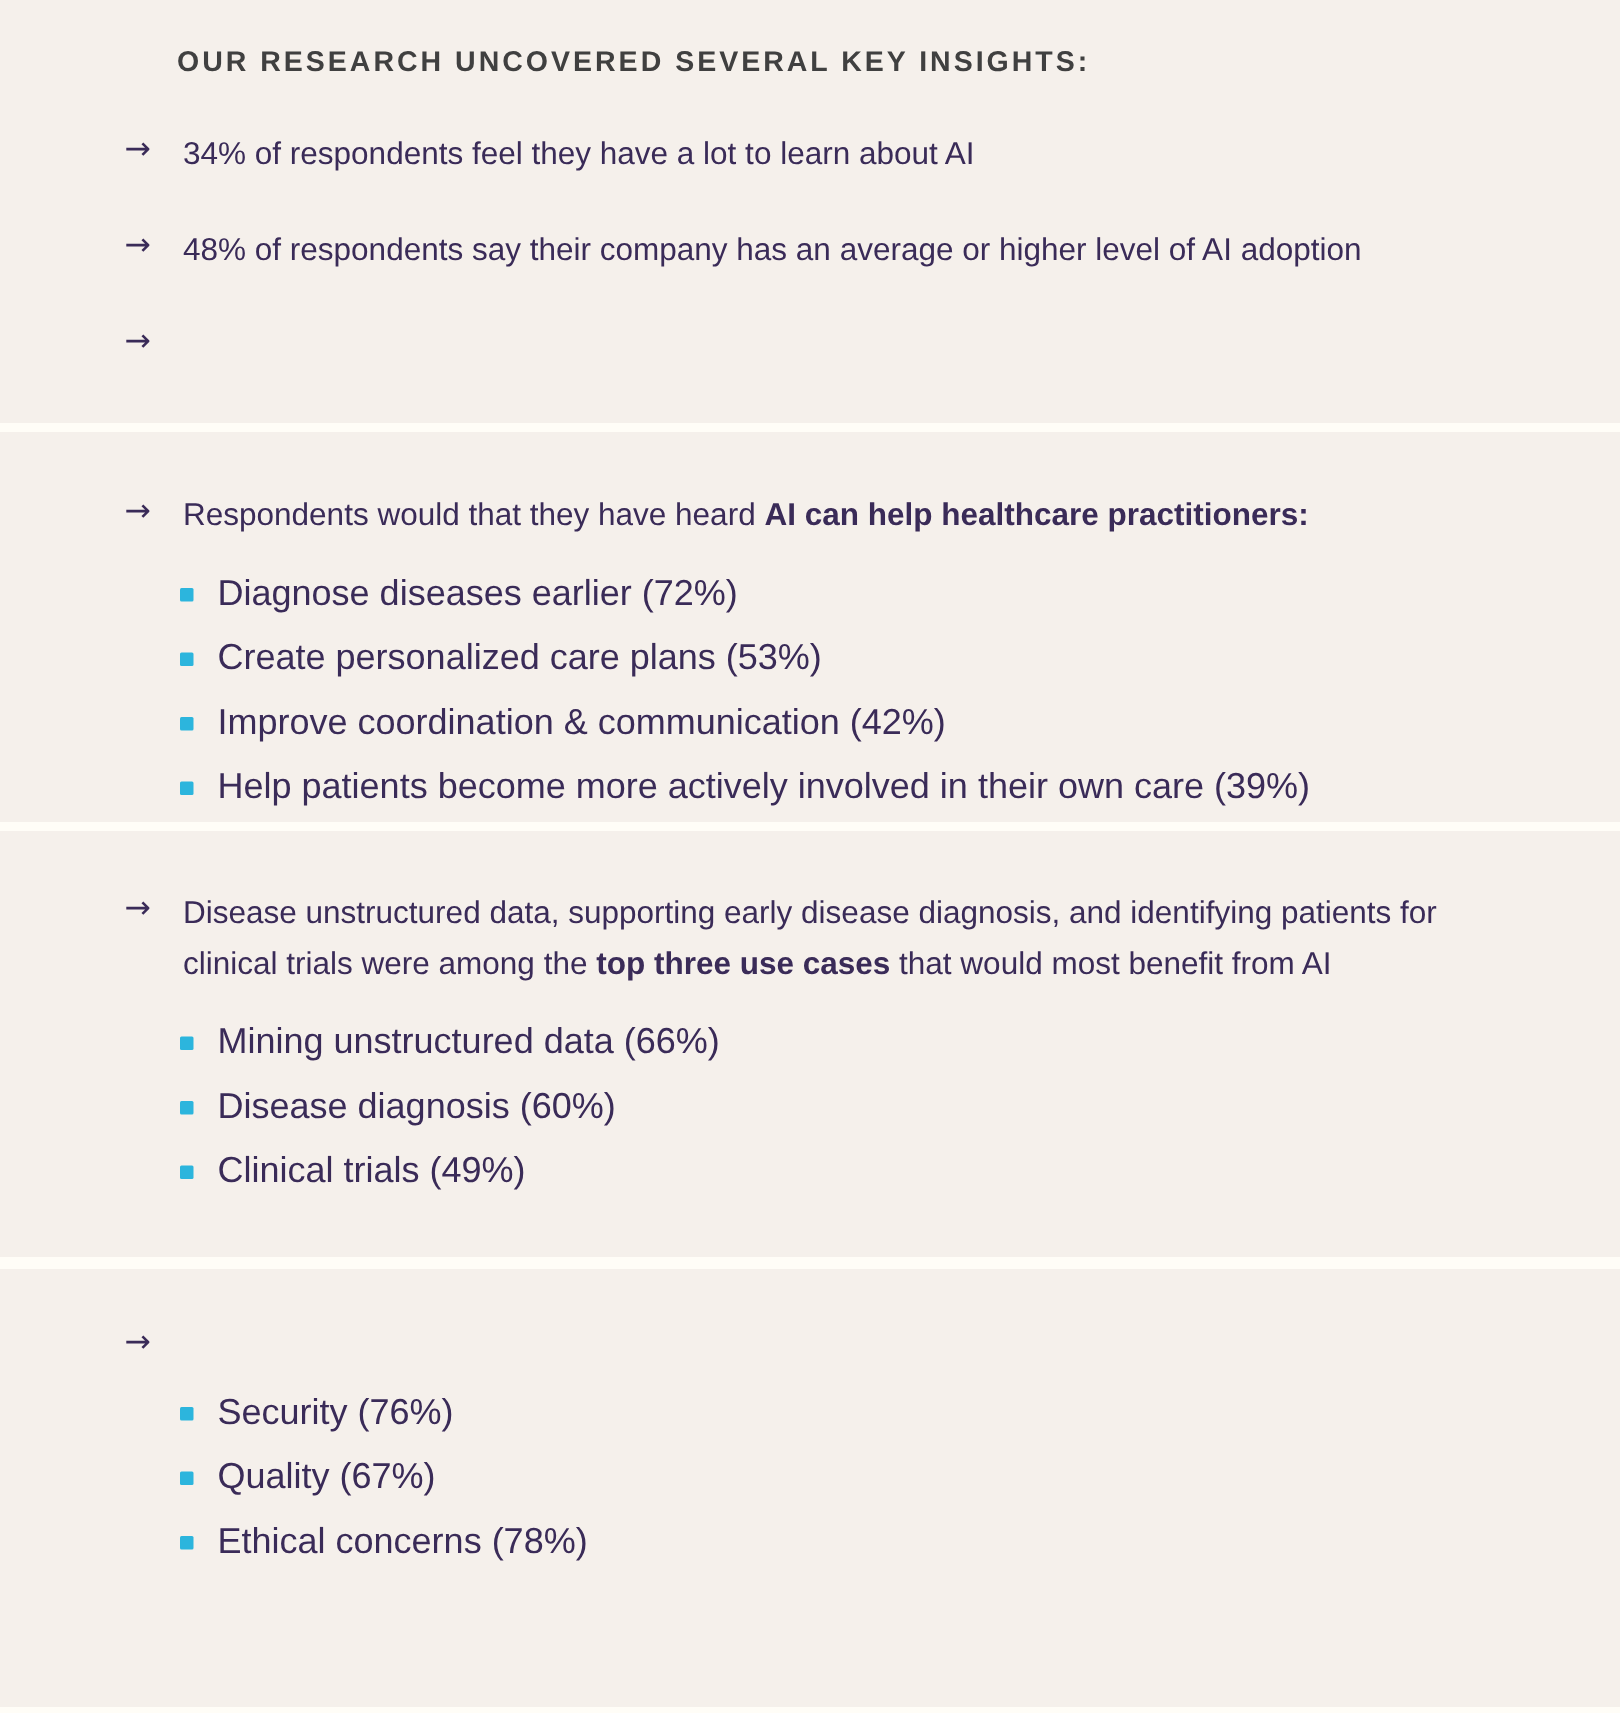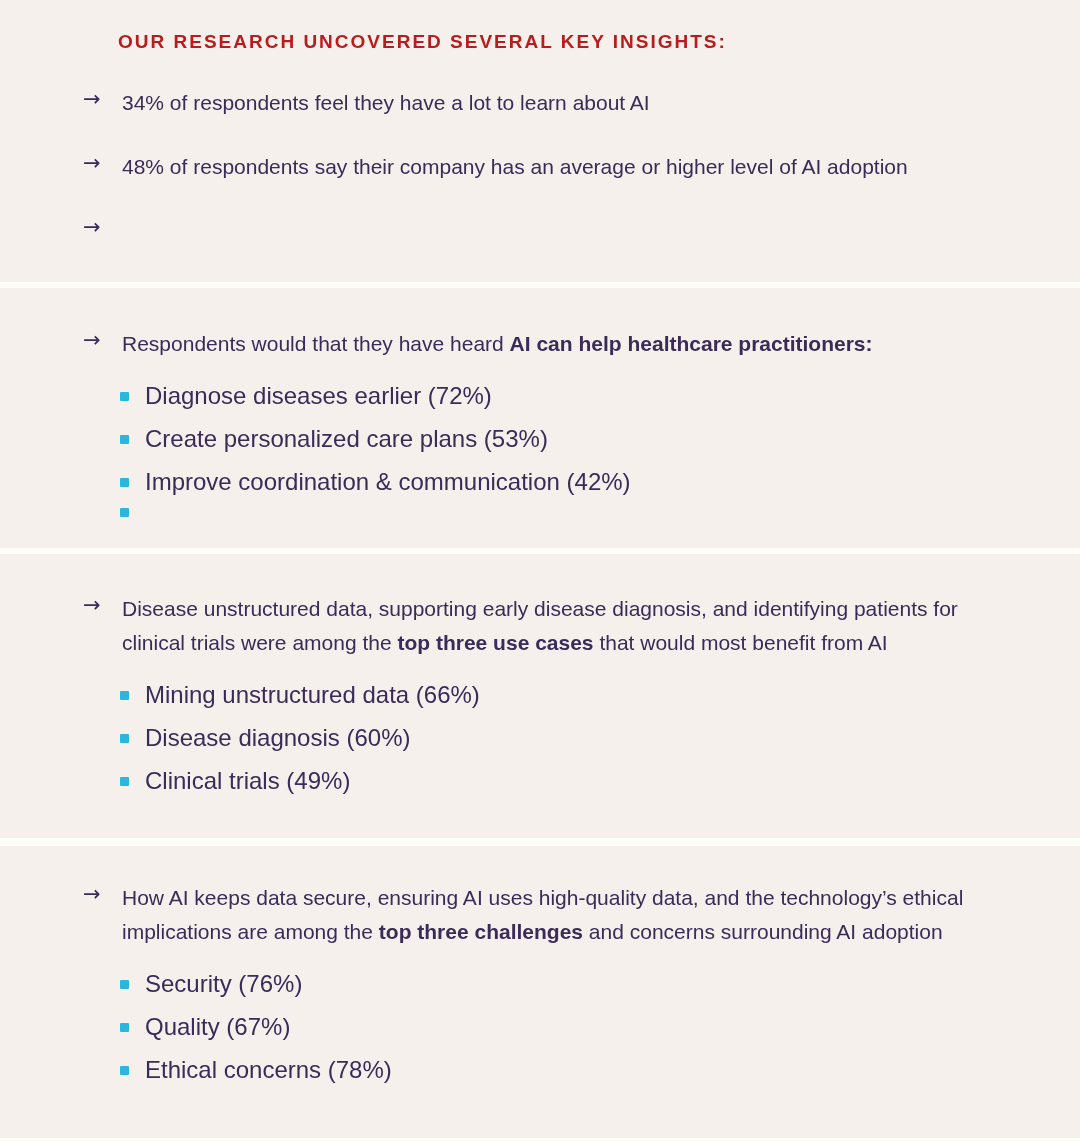--- a/index.html
+++ b/index.html
@@ -23,21 +23,21 @@
   .separator { height: 6px; background: #fffdf7; }
   .separator.wide { height: 8px; }
   .bottom-strip { height: 4px; background: #fffdf7; }
 
   .kicker {
     margin: 31px 0 0 118px;
     font-size: 19px;
     line-height: 22px;
     font-weight: bold;
     letter-spacing: 2px;
-    color: #b91c1c;
+    color: #404040;
   }
 
   .arrow-item {
     display: flex;
     margin-left: 83px;
     font-size: 21px;
     line-height: 34px;
   }
   .kicker + .arrow-item { margin-top: 29px; }
   #sec1 .arrow-item + .arrow-item { margin-top: 22px; }
@@ -108,20 +108,21 @@
       <div class="sub-item">
         <span class="square-bullet"></span>
         <span>Create personalized care plans (53%)</span>
       </div>
       <div class="sub-item">
         <span class="square-bullet"></span>
         <span>Improve coordination &amp; communication (42%)</span>
       </div>
       <div class="sub-item">
         <span class="square-bullet"></span>
+        <span>Help patients become more actively involved in their own care (39%)</span>
       </div>
     </div>
   </section>
 
 <div class="separator"></div>
 
 <section class="panel" id="sec3">
     <div class="arrow-item">
       <span class="arrow-icon">→</span>
       <p class="arrow-text"><span>Disease unstructured data, supporting early disease diagnosis, and identifying patients for clinical trials were among the </span><strong>top three use cases</strong><span> that would most benefit from AI</span></p>
@@ -140,21 +141,20 @@
         <span>Clinical trials (49%)</span>
       </div>
     </div>
   </section>
 
 <div class="separator wide"></div>
 
 <section class="panel" id="sec4">
     <div class="arrow-item">
       <span class="arrow-icon">→</span>
-      <p class="arrow-text"><span>How AI keeps data secure, ensuring AI uses high-quality data, and the technology’s ethical implications are among the </span><strong>top three challenges</strong><span> and concerns surrounding AI adoption</span></p>
     </div>
     <div class="sub-list">
       <div class="sub-item">
         <span class="square-bullet"></span>
         <span>Security (76%)</span>
       </div>
       <div class="sub-item">
         <span class="square-bullet"></span>
         <span>Quality (67%)</span>
       </div>

